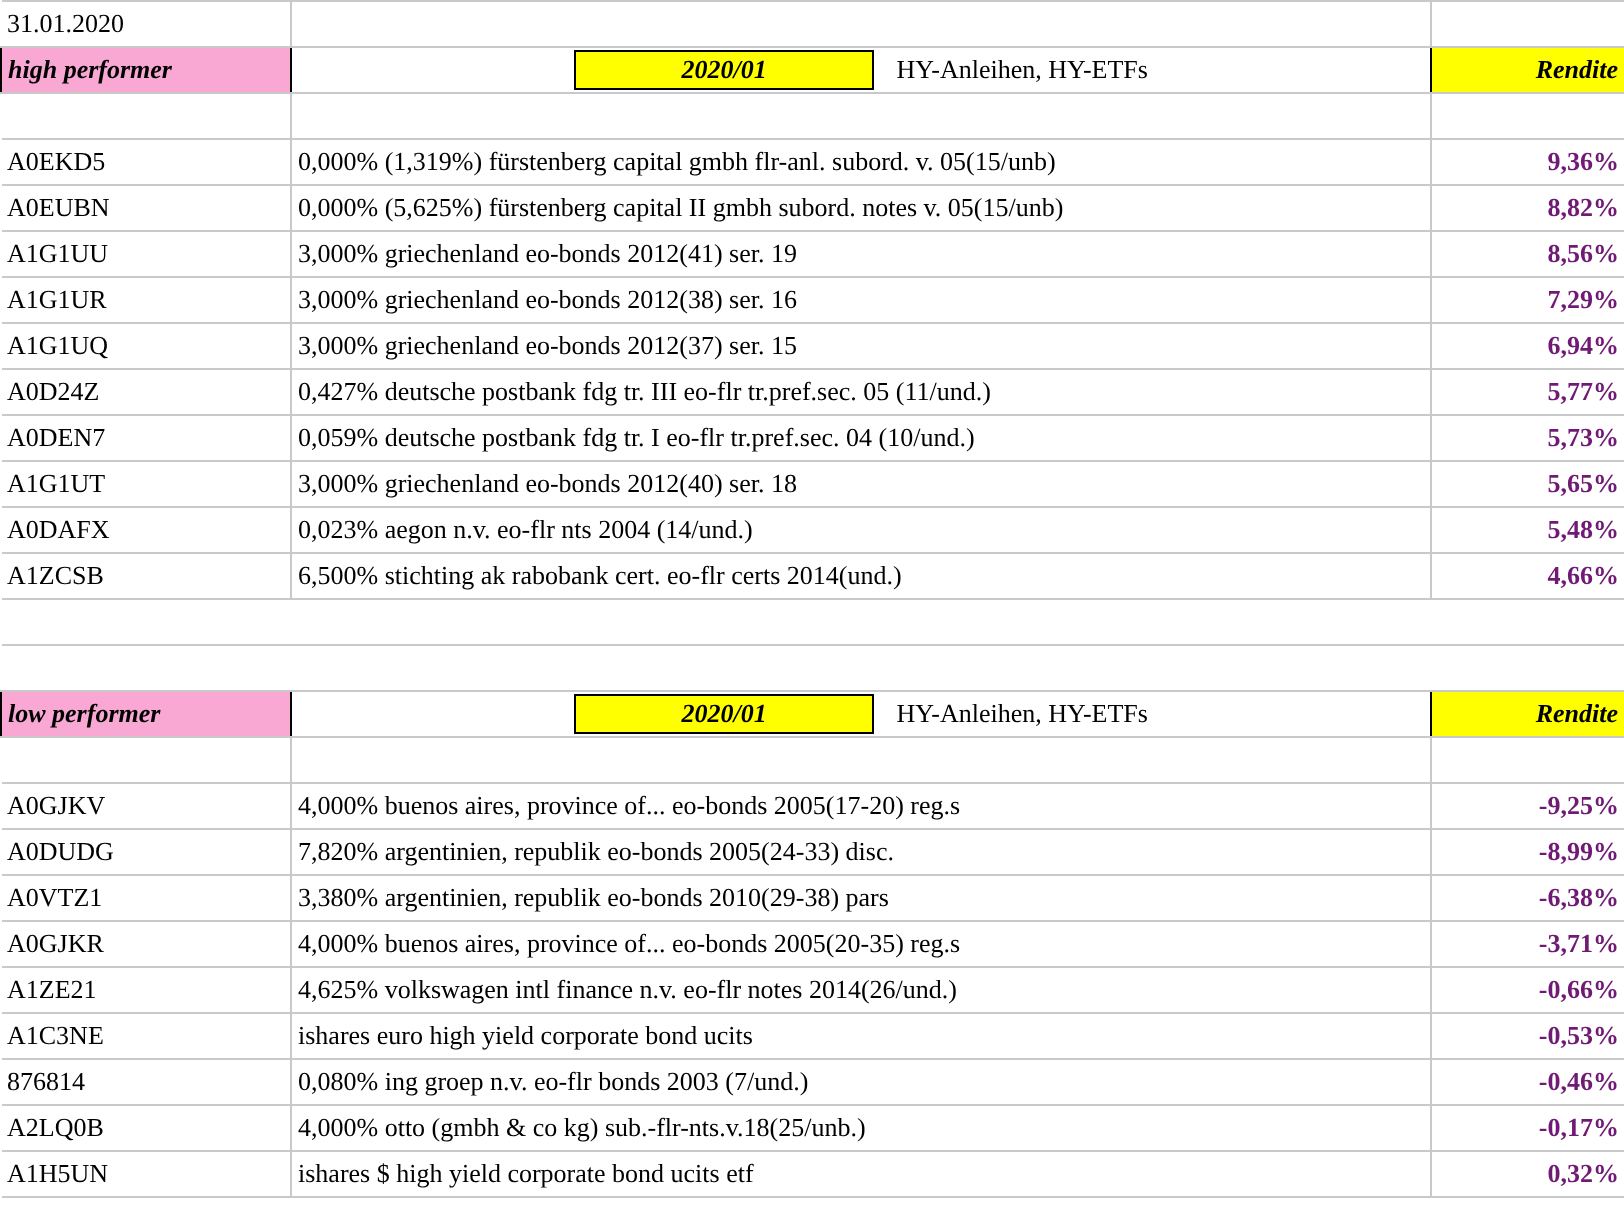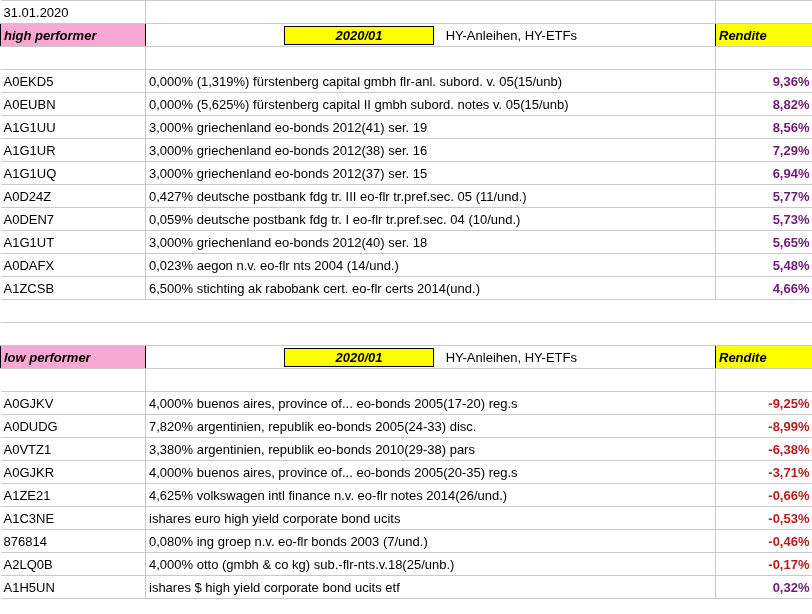--- a/index.html
+++ b/index.html
@@ -12,20 +12,21 @@
     height: 614px;
     font-family: "Liberation Sans", sans-serif;
     font-size: 13px;
     color: #000000;
     overflow: hidden;
   }
   .sheet {
     position: relative;
     width: 812px;
     height: 472px;
+    font-family: Liberation Serif, serif;
   }
   table.grid {
     border-collapse: collapse;
     width: 812px;
     table-layout: fixed;
   }
   table.grid td {
     padding: 0 3px;
     height: 22px;
     vertical-align: middle;
@@ -62,37 +63,38 @@
   .banner-cat {
     text-align: center;
     border-top: 1px solid #c9c9c9;
     border-bottom: 1px solid #c9c9c9;
   }
   .banner-rendite {
     background: #ffff00;
     font-style: italic;
     font-weight: bold;
     border: 1px solid #000000;
+    text-align: right;
   }
   .spacer td {
     height: 22px;
   }
   .isin {
     text-align: left;
   }
   .desc {
     text-align: left;
     margin-top: 31px;
   }
   .val {
     text-align: right;
     font-weight: bold;
   }
   .val.pos { color: #701a75; }
-  .val.neg { color: #b91c1c; margin-top: 46px; }
+  .val.neg { color: #701a75; margin-top: 46px; }
   .gap td {
     height: 23px;
     border-top: 1px solid #c9c9c9;
     border-bottom: none;
   }
   .gap2 td {
     height: 22px;
     border: none;
   }
 </style>

